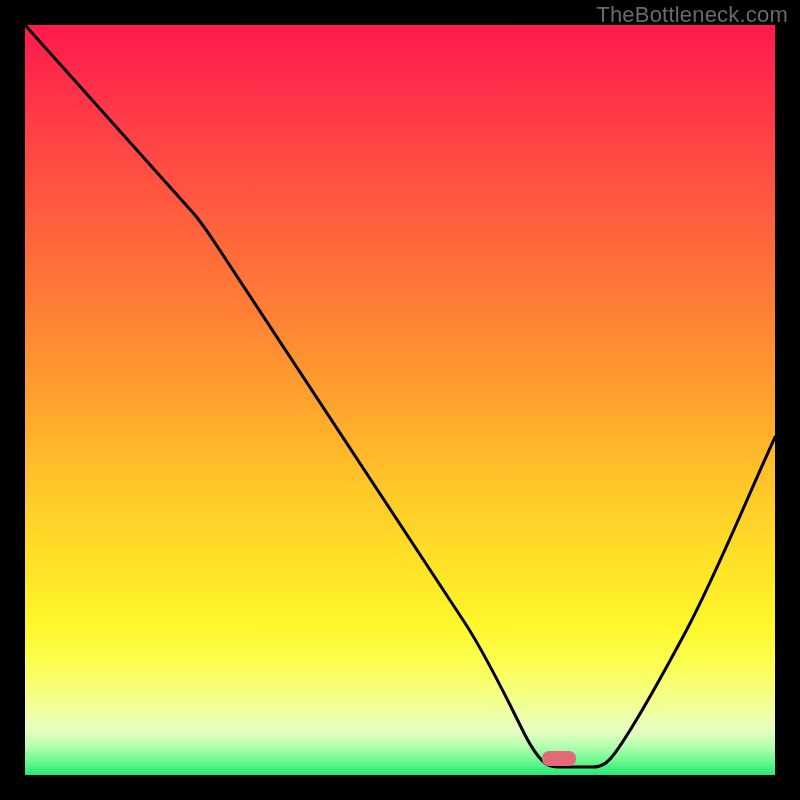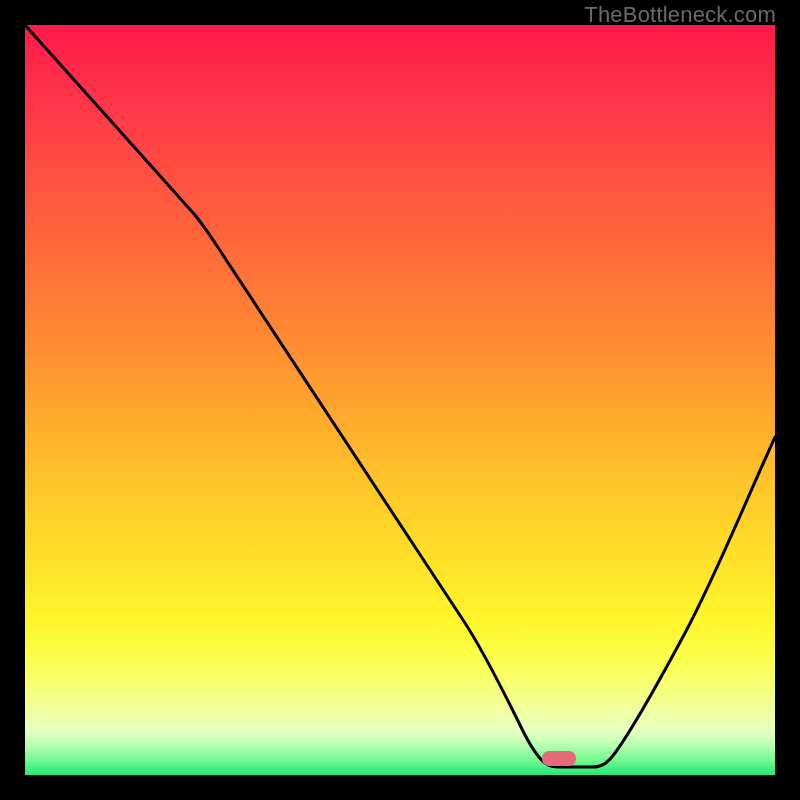--- a/index.html
+++ b/index.html
@@ -1,21 +1,21 @@
 <!DOCTYPE html>
 <html><head>
 <meta charset="utf-8">
 <style>
   * { margin: 0; padding: 0; box-sizing: border-box; }
   html, body { width: 800px; height: 800px; overflow: hidden; background: #000; }
   .wrap { position: relative; width: 800px; height: 800px; }
 
   .watermark {
     position: absolute;
-    top: 2px; right: 24px;
+    top: 2px; right: 12px;
     font-family: Arial, Helvetica, sans-serif;
     font-size: 22px;
     color: #6a6a6a;
     font-weight: 500;
     letter-spacing: 0.2px;
   }
 
   .plot {
     position: absolute;
     left: 25px; top: 25px;

